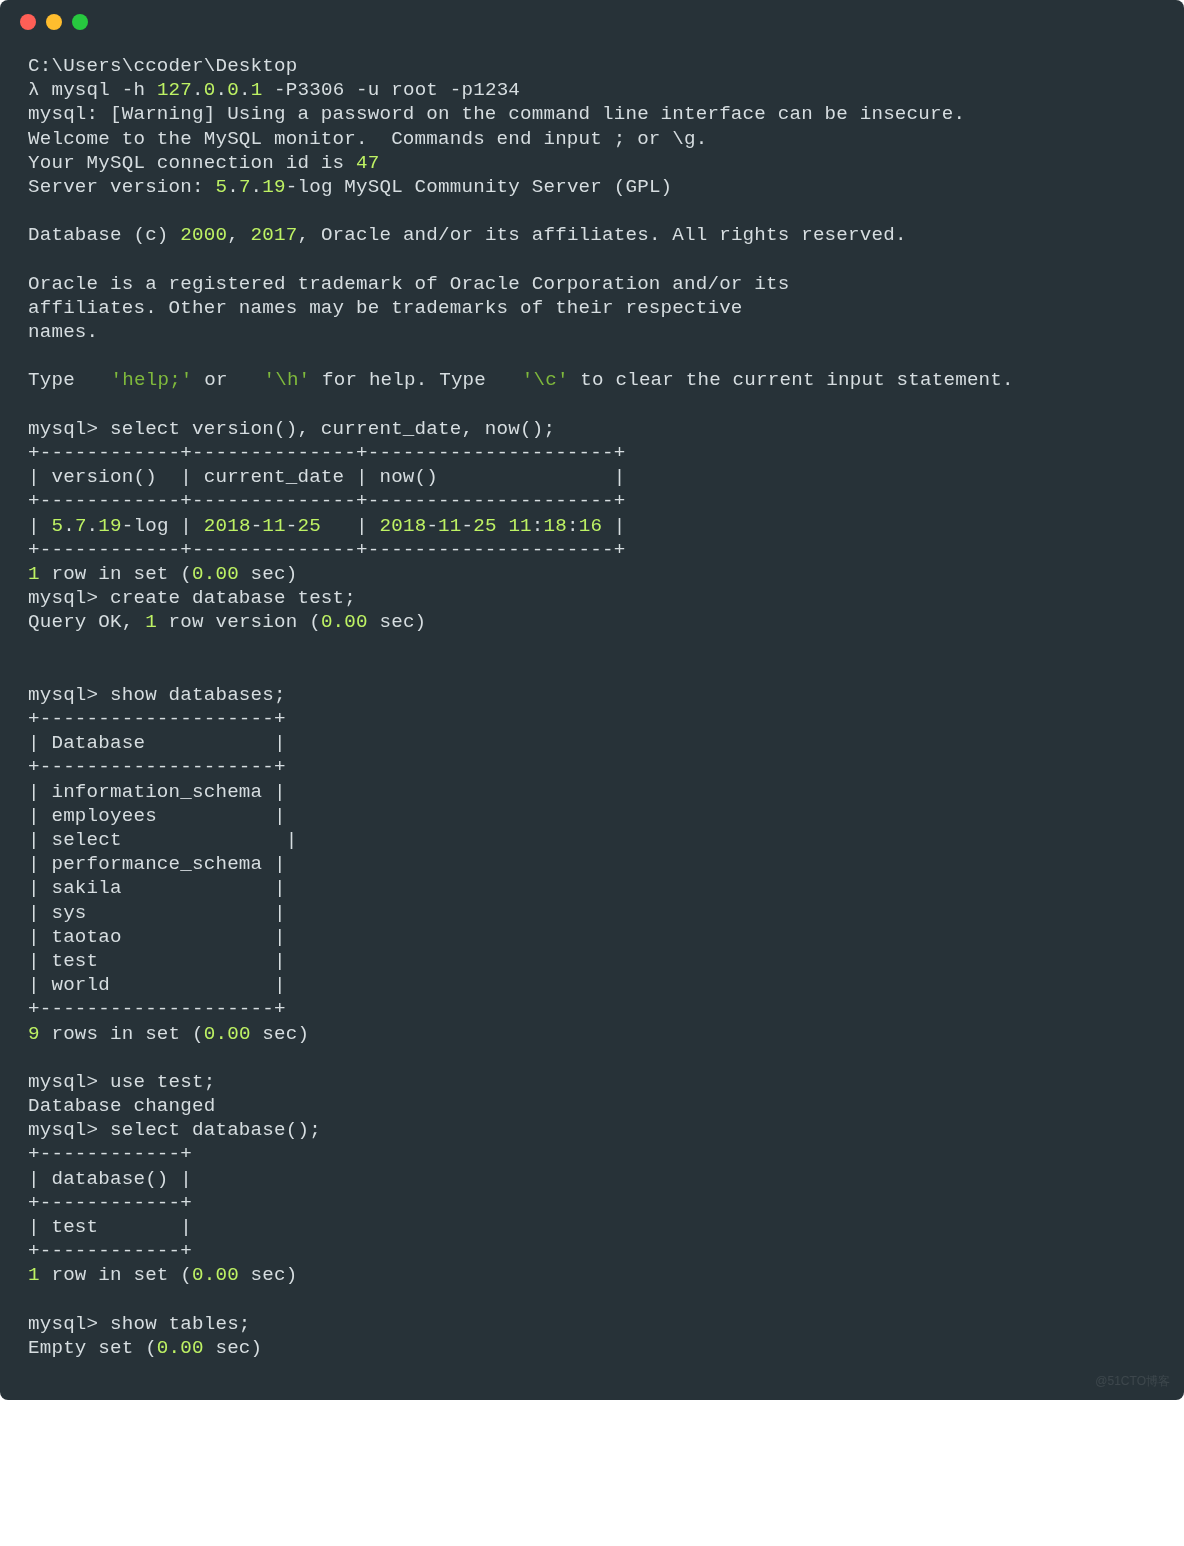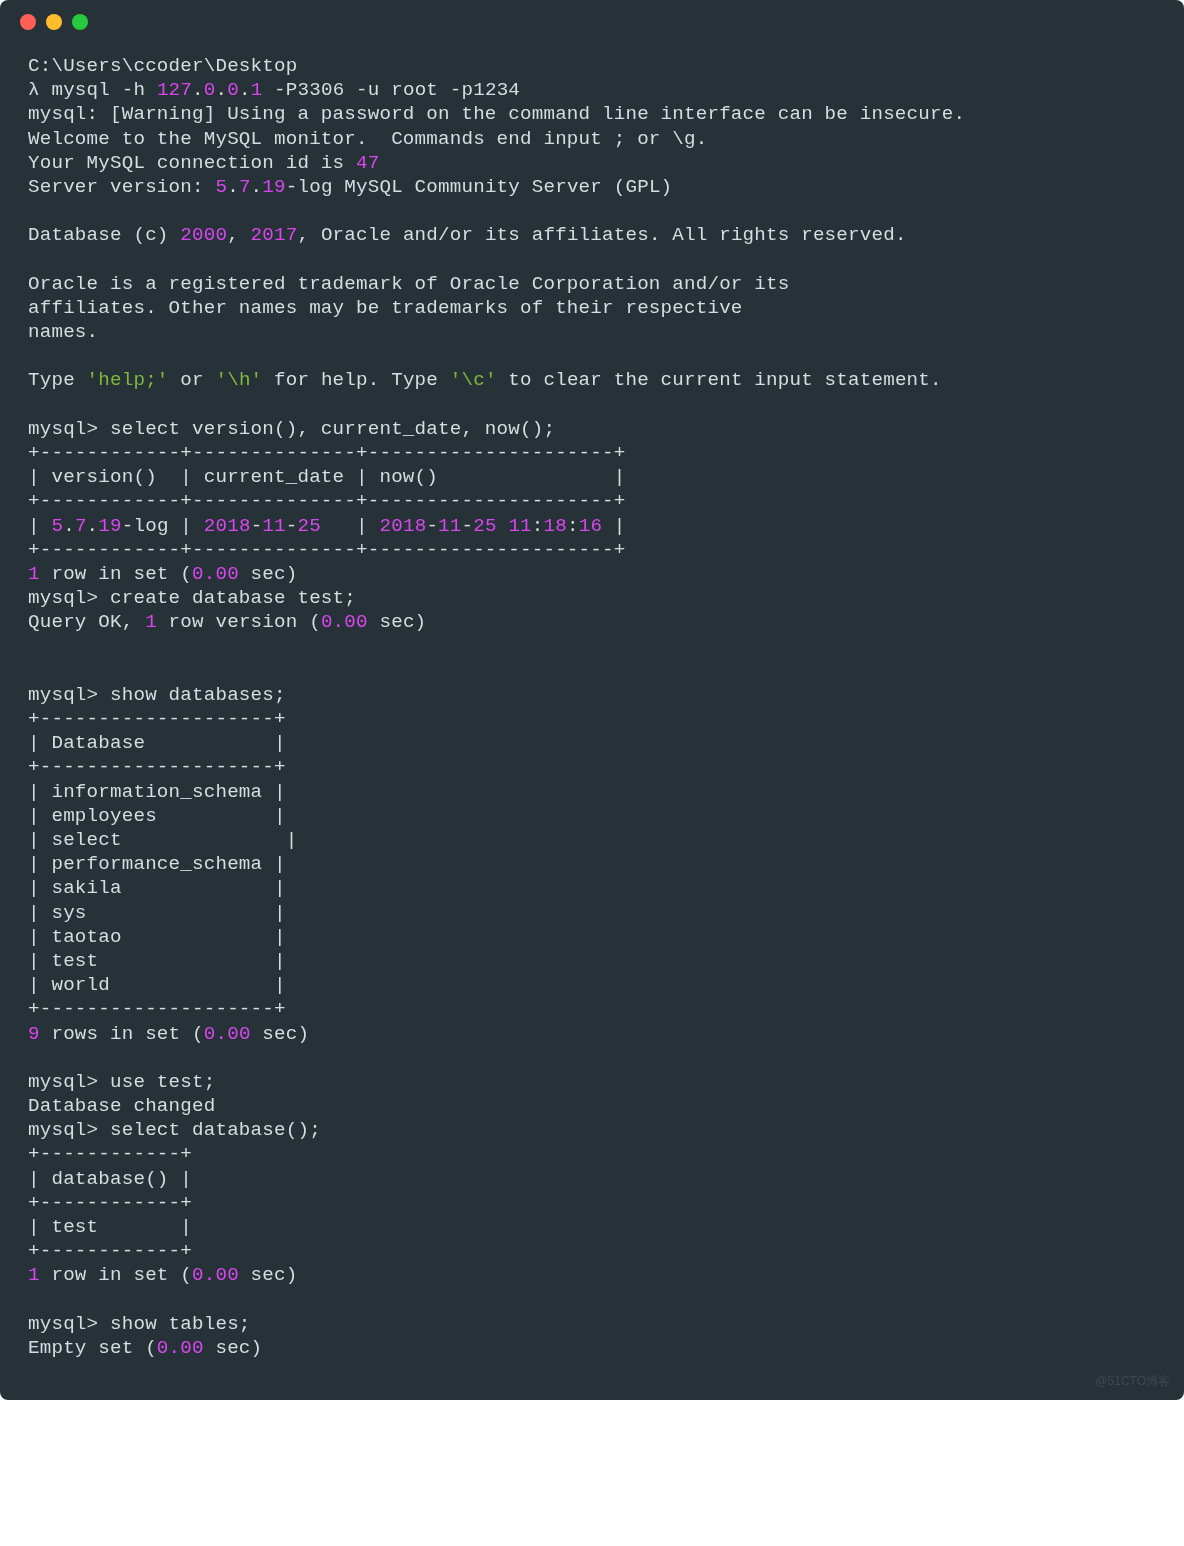--- a/index.html
+++ b/index.html
@@ -35,22 +35,22 @@
   .dot.green { background: #27c93f; }
   .term {
     padding: 10px 28px 40px 28px;
     color: #d6dde0;
     font-size: 19.2px;
     line-height: 1.26;
     white-space: pre;
     letter-spacing: 0.2px;
   }
   .gray { color: #d6dde0; }
-  .red  { color: #d946ef; }
-  .grn  { color: #7fb93c; }
+  .red  { color: #bef264; }
+  .grn  { color: #7fb93c; margin-left: 24px; }
   .watermark {
     position: absolute;
     right: 14px;
     bottom: 10px;
     color: rgba(255,255,255,0.10);
     font-size: 12px;
     font-family: sans-serif;
   }
   .outer {
     position: relative;

